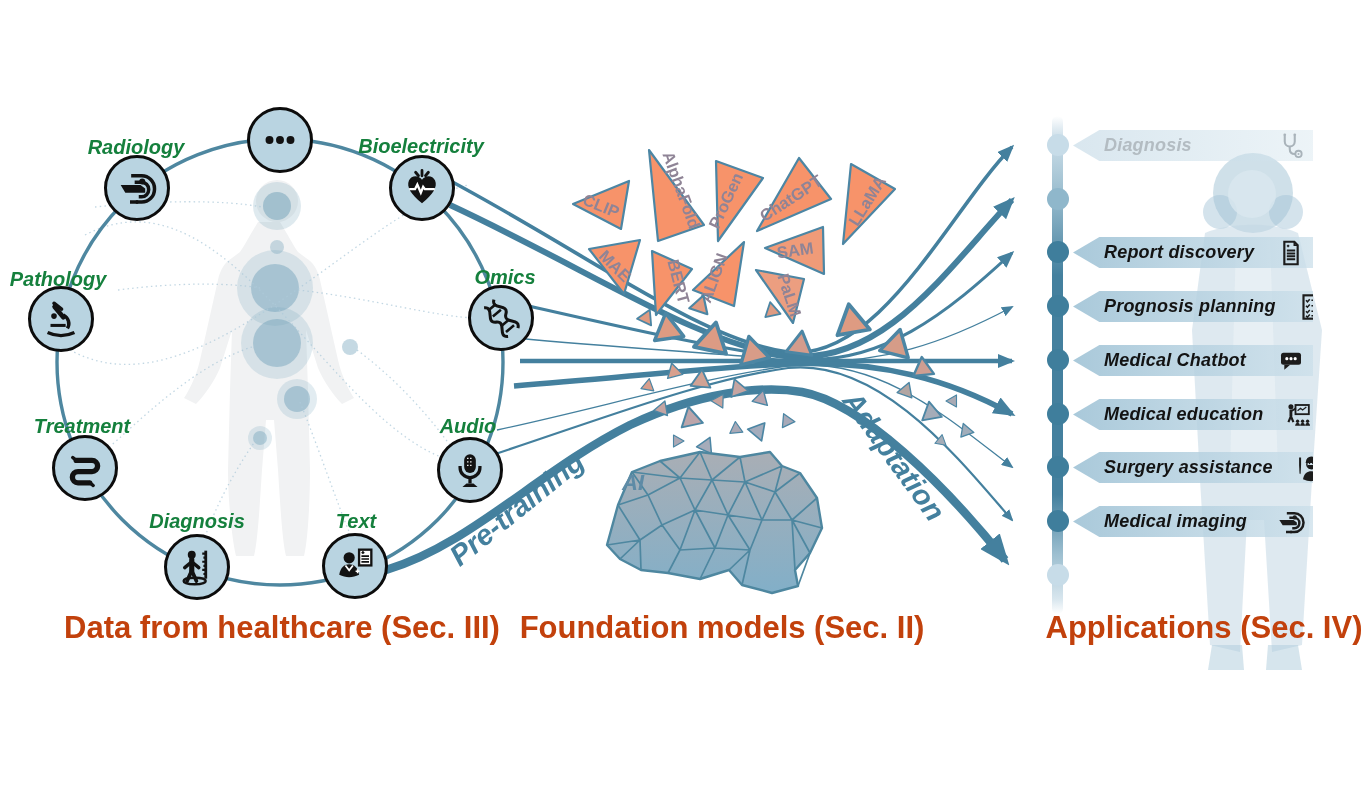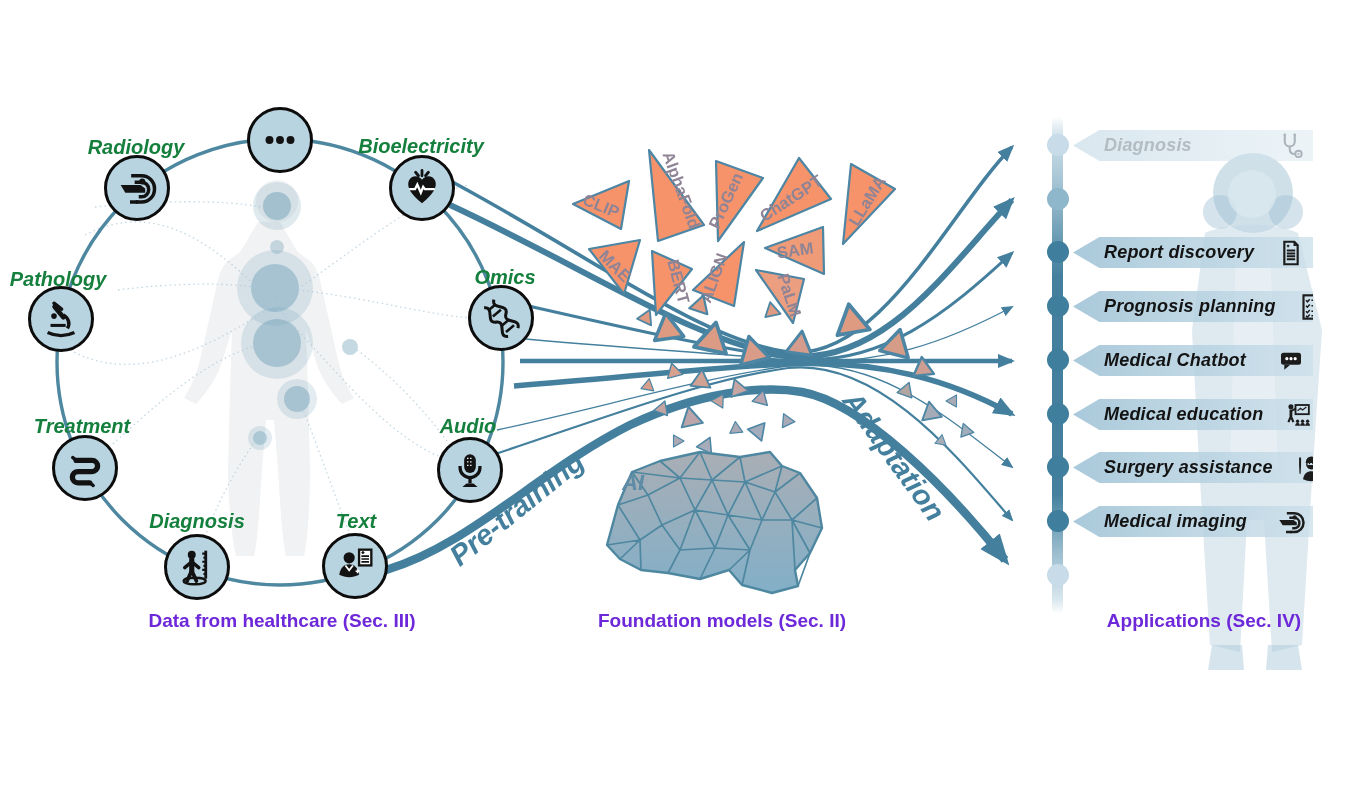--- a/index.html
+++ b/index.html
@@ -6,21 +6,21 @@
   #stage{position:relative;width:1372px;height:787px;background:#fff;overflow:hidden;
          font-family:"Liberation Sans",sans-serif;}
   #bg{position:absolute;left:0;top:0;}
   .node{position:absolute;width:66px;height:66px;border-radius:50%;
         background:#B9D4E1;border:3.4px solid #0c0c0c;box-sizing:border-box;
         display:flex;align-items:center;justify-content:center;color:#121212;}
   .node-icon{width:42px;height:42px;display:block;}
   .node-label{position:absolute;transform:translate(-50%,-50%);white-space:nowrap;
         font-style:italic;font-weight:600;font-size:20px;color:#15803d;}
   .caption{position:absolute;transform:translateX(-50%);white-space:nowrap;
-        font-weight:bold;font-size:19px;color:#6d28d9;top:610px;}
+        font-weight:bold;font-size:31px;color:#c2410c;top:610px;}
   
   .tl-bar{position:absolute;left:1052px;top:116px;width:11px;height:498px;border-radius:6px;
         background:linear-gradient(180deg,rgba(216,230,238,0) 0%,#cfe0ea 4%,#9dbfd0 15%,
                    #44809E 32%,#44809E 76%,#9dbfd0 88%,#d8e6ee 97%,rgba(216,230,238,0) 100%);}
   .tl-dot{position:absolute;left:1047px;width:22px;height:22px;border-radius:50%;}
   .dot-active{background:#3F7E9C;} .dot-semi{background:#8FB7CB;} .dot-faded{background:#C7DCE8;}
   .app-row{position:absolute;left:1073px;width:240px;height:31px;display:flex;align-items:center;
         clip-path:polygon(0 50%,11% 0,100% 0,100% 100%,11% 100%);
         background:linear-gradient(90deg,rgba(160,195,214,0.9),rgba(203,223,234,0.75));gap:20px;}
   .app-row.state-faded{background:linear-gradient(90deg,rgba(186,211,226,0.55),rgba(214,230,238,0.45));}

